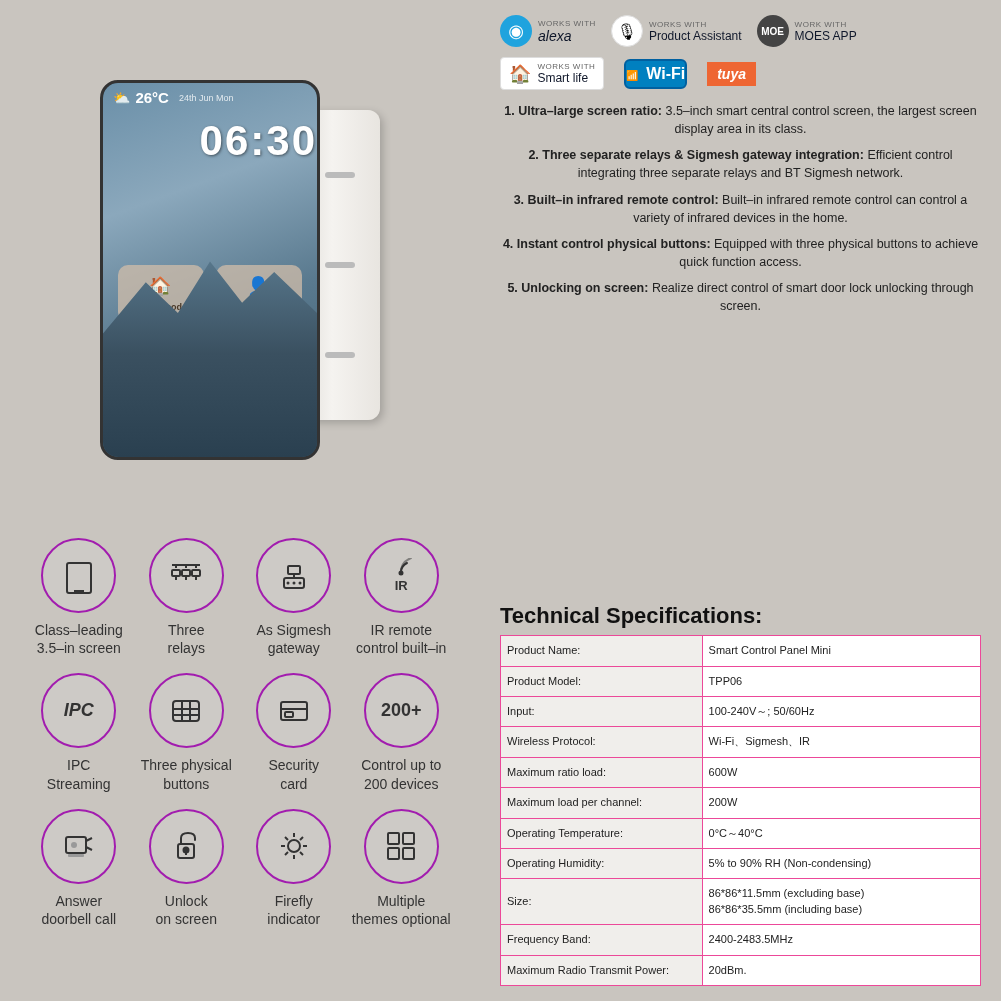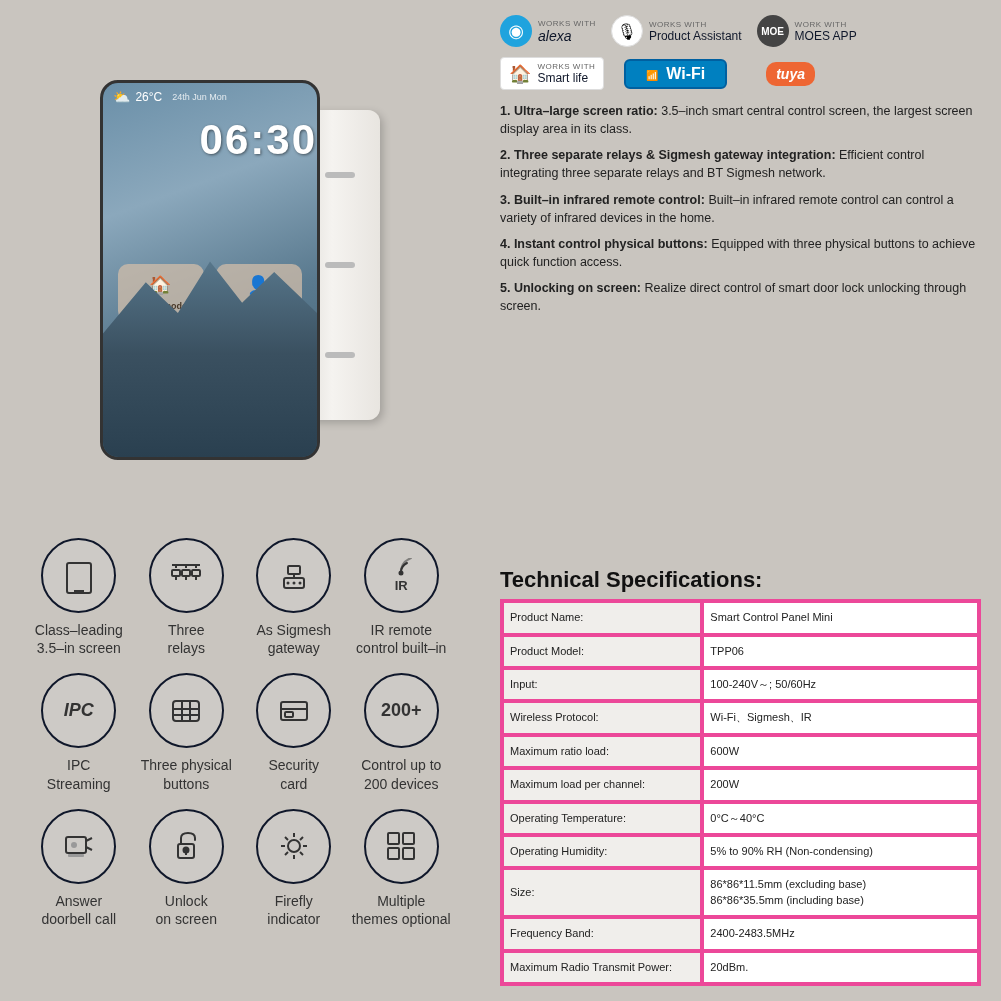--- a/index.html
+++ b/index.html
@@ -76,22 +76,22 @@
       padding: 6px 10px;
       gap: 5px;
     }
 
     .weather-icon {
       font-size: 14px;
     }
 
     .temp-text {
       color: white;
-      font-size: 12px;
-      font-weight: normal;
+      font-size: 15px;
+      font-weight: bold;
     }
 
     .date-text {
       color: rgba(255,255,255,0.8);
       font-size: 9px;
       margin-left: 5px;
     }
 
     .tablet-time {
       color: white;
@@ -172,21 +172,21 @@
       flex-direction: column;
       align-items: center;
       padding: 8px 4px;
       gap: 8px;
     }
 
     .feature-circle {
       width: 75px;
       height: 75px;
       border-radius: 50%;
-      border: 2px solid #0f172a;
+      border: 2px solid #a21caf;
       display: flex;
       align-items: center;
       justify-content: center;
       background: rgba(210,208,205,0.5);
       font-size: 22px;
     }
 
     .feature-label {
       font-size: 14px;
       color: #333;
@@ -251,40 +251,40 @@
       padding: 4px 8px;
       border-radius: 4px;
       background: white;
     }
 
     .wifi-badge {
       background: #0080c0;
       color: white;
       font-size: 16px;
       font-weight: bold;
-      padding: 4px 20px;
+      padding: 4px 0;
       border-radius: 6px;
       border: 2px solid #0060a0;
     }
 
     .tuya-badge {
       background: #e63; 
       color: white;
       font-size: 14px;
       font-weight: bold;
       padding: 4px 10px;
-      border-radius: 10px;
+      border-radius: 0;
       font-style: italic;
-      margin-left: 19px;
     }
 
     
     .features-list {
       flex: 1;
       overflow: hidden;
+      text-align: center;
     }
 
     .feature-point {
       margin-bottom: 8px;
       font-size: 12.5px;
       color: #222;
       line-height: 1.45;
     }
 
     .feature-point strong {
@@ -303,21 +303,21 @@
       margin-bottom: 6px;
     }
 
     .specs-table {
       width: 100%;
       border-collapse: collapse;
       font-size: 11px;
     }
 
     .specs-table td {
-      border: 4px solid #ec4899;
+      border: 1px solid #ec4899;
       padding: 7px 6px;
       color: #222;
       line-height: 1.4;
     }
 
     .specs-table td:first-child {
       background: #f0eeeb;
       width: 42%;
       font-weight: 500;
     }

